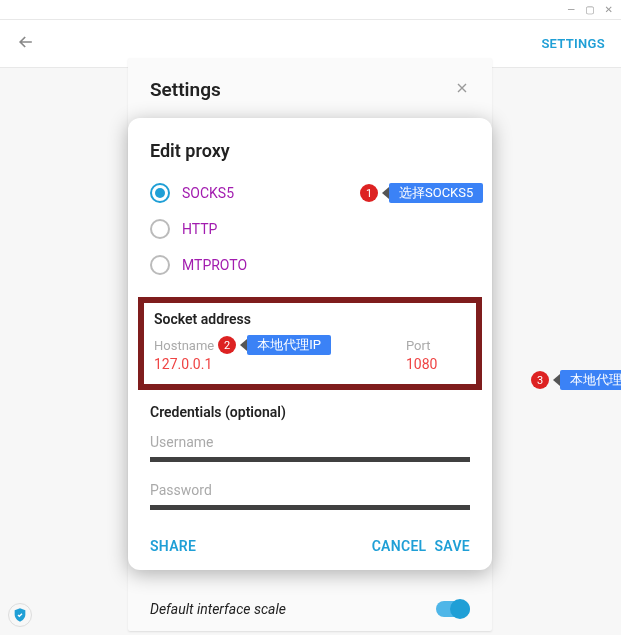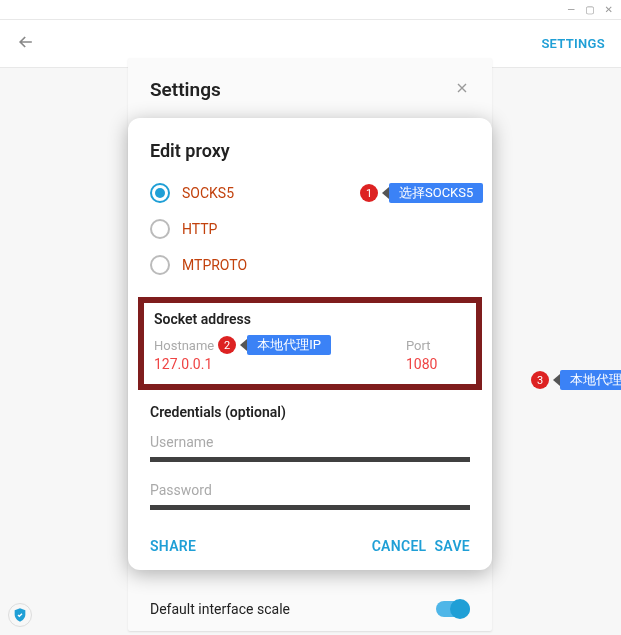--- a/index.html
+++ b/index.html
@@ -8,32 +8,32 @@
 .titlebar span { color: #999; font-size: 10px; cursor: pointer; }
 .topbar { height: 48px; display: flex; align-items: center; justify-content: space-between; padding: 0 16px; border-bottom: 1px solid #e8e8e8; }
 .back-icon svg { stroke: #888; }
 .settings-link { color: #1f9fd6; font-size: 13px; font-weight: 600; letter-spacing: 0.3px; }
 .overlay { position: absolute; top: 68px; left: 0; right: 0; bottom: 0; background: rgba(0,0,0,0.03); }
 .settings-card { position: absolute; left: 128px; top: 58px; width: 364px; background: #fafafa; border-radius: 2px; box-shadow: 0 1px 2px rgba(0,0,0,0.1); padding: 20px 22px 14px; }
 .settings-header { display: flex; justify-content: space-between; align-items: center; margin-bottom: 500px; }
 .settings-title { font-size: 19px; font-weight: 600; color: #222; }
 .close-icon { color: #999; cursor: pointer; }
 .bottom-row { display: flex; justify-content: space-between; align-items: center; margin-top: 12px; }
-.scale-label { font-size: 14px; color: #222; }
+.scale-label { font-size: 14px; color: #222; font-style: italic; }
 .toggle { width: 34px; height: 16px; background: #4fb6e8; border-radius: 8px; position: relative; }
 .toggle::after { content: ""; position: absolute; right: 0; top: -2px; width: 20px; height: 20px; background: #1f9fd6; border-radius: 50%; }
 .shield-badge { position: absolute; left: 8px; bottom: 8px; width: 24px; height: 24px; border: 1px solid #ddd; border-radius: 50%; display: flex; align-items: center; justify-content: center; }
 .shield-badge svg { width: 16px; height: 16px; fill: #1f9fd6; }
 .dialog { position: absolute; left: 128px; top: 118px; width: 364px; background: #fff; border-radius: 12px; box-shadow: 0 4px 20px rgba(0,0,0,0.3); padding: 22px 0 0; }
 .dialog-title { font-size: 18px; font-weight: 600; color: #222; padding: 0 22px 14px; }
 .radio-row { display: flex; align-items: center; gap: 12px; padding: 8px 22px; cursor: pointer; position: relative; }
 .radio { width: 20px; height: 20px; border: 2px solid #bbb; border-radius: 50%; display: inline-flex; align-items: center; justify-content: center; flex-shrink: 0; }
 .radio.selected { border-color: #1f9fd6; }
 .radio.selected::after { content: ""; width: 10px; height: 10px; background: #1f9fd6; border-radius: 50%; }
-.radio-label { font-size: 14px; color: #c2410c; }
+.radio-label { font-size: 14px; color: #a21caf; }
 .section { padding: 0 22px; margin-top: 14px; }
 .section-title { font-size: 14px; font-weight: 600; color: #222; margin-bottom: 4px; }
 .socket-box { border: 6px solid #7f1d1d; padding: 8px 10px 12px; margin: 14px 10px 8px 10px; position: relative; }
 .socket-box .section-title { margin-bottom: 8px; }
 .field-row { display: flex; gap: 20px; }
 .field { flex: 1; }
 .field.port { flex: 0 0 60px; }
 .field-label { font-size: 13px; color: #aaa; display: inline-block; }
 .field-value { font-size: 14px; color: #ef4444; margin-top: 2px; }
 .input-line { border-bottom: 5px solid #404040; padding: 8px 0 6px; margin-bottom: 10px; }

